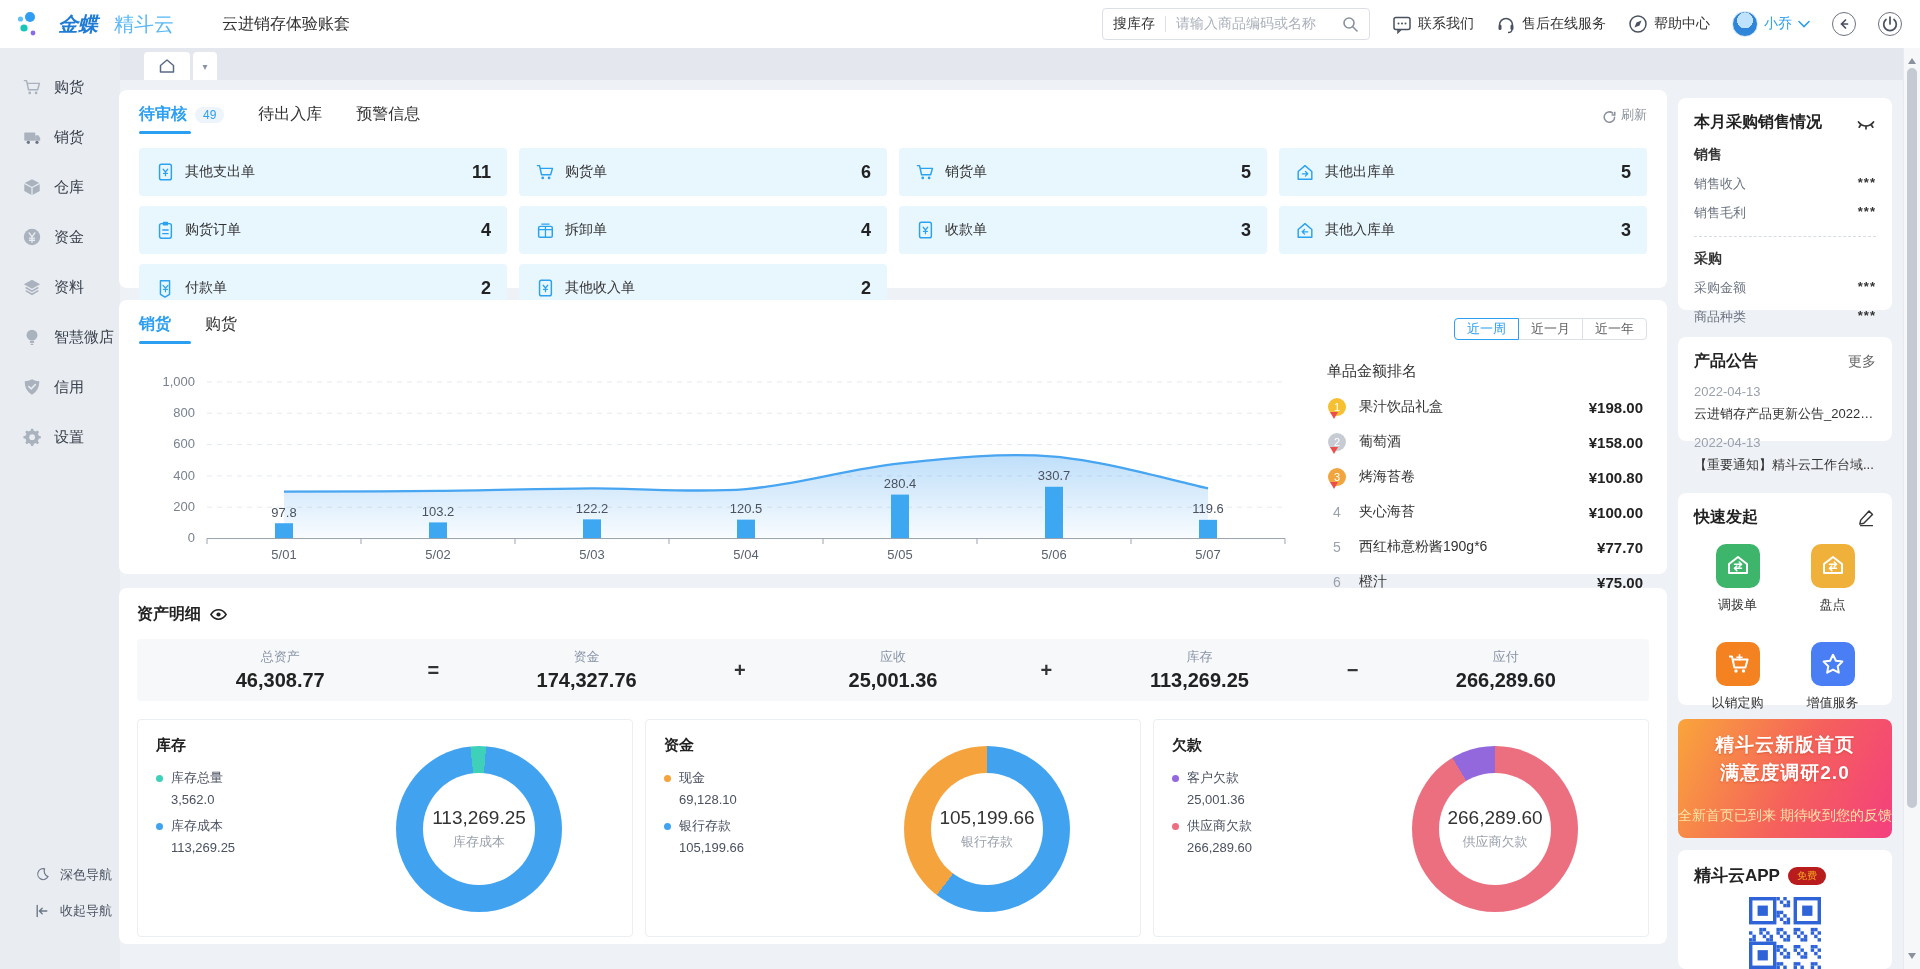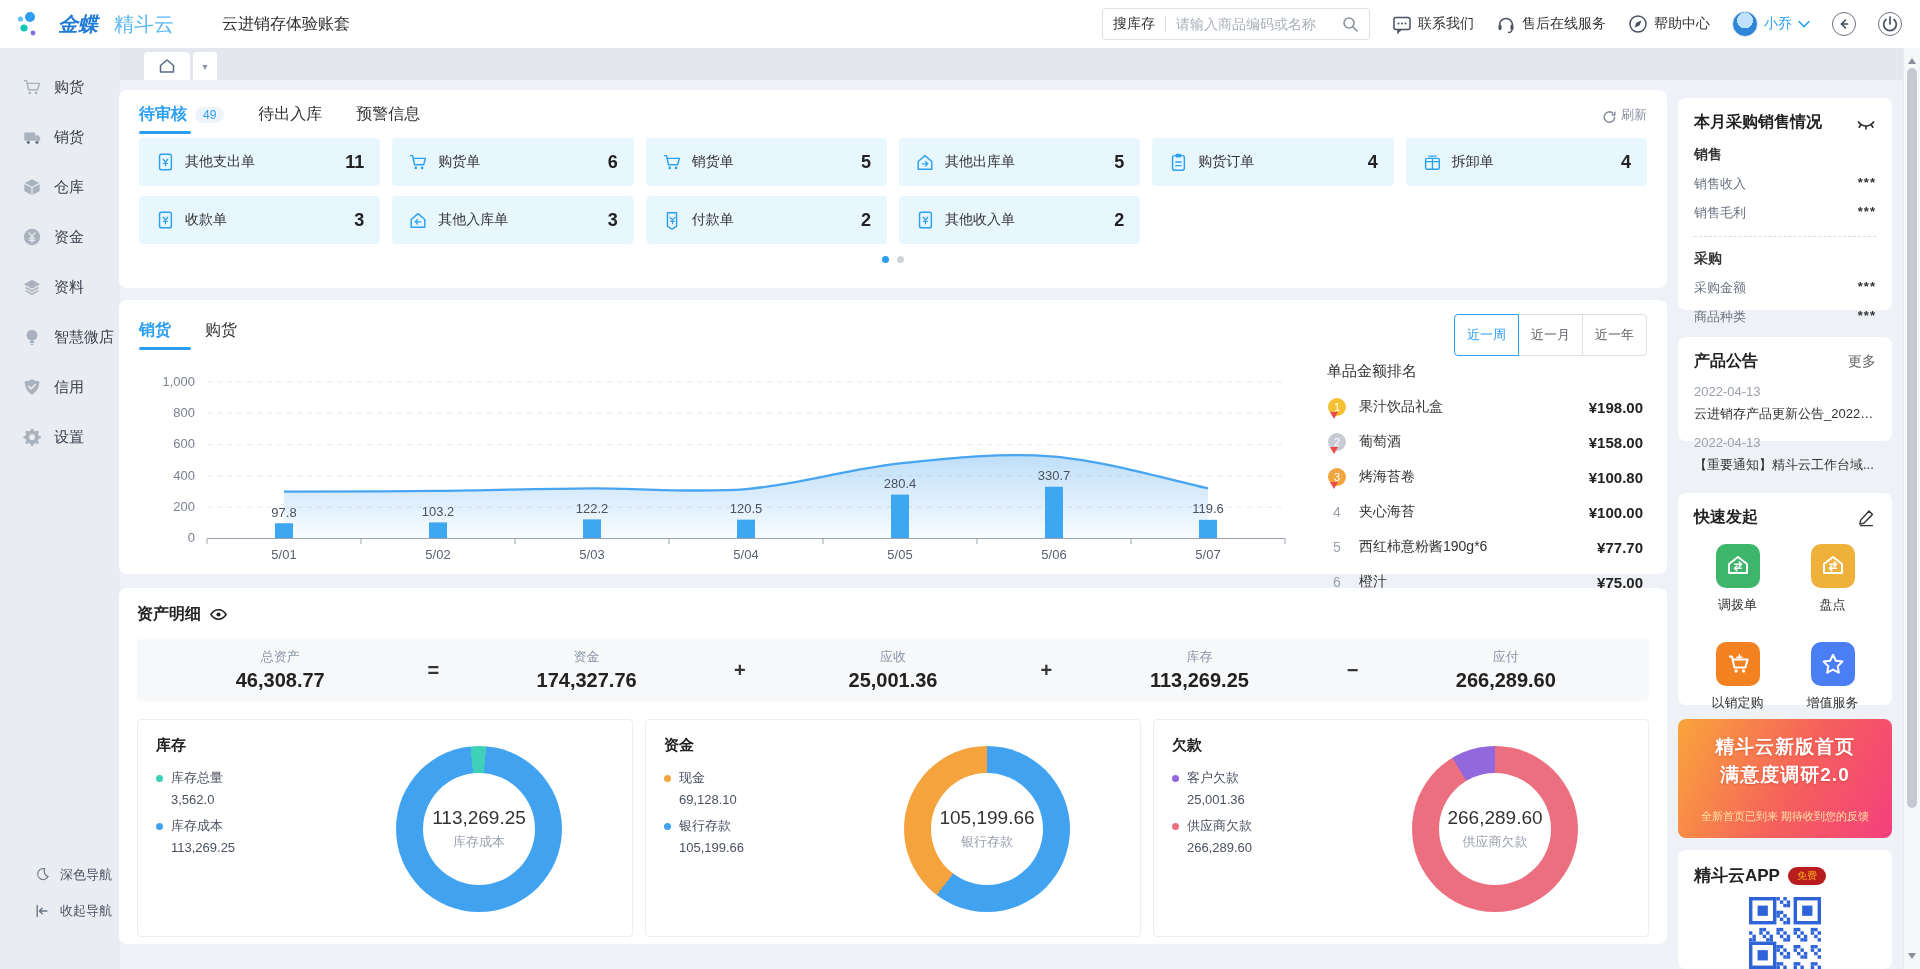--- a/index.html
+++ b/index.html
@@ -12,21 +12,21 @@
   
   .header{left:0;top:0;width:1920px;height:48px;background:#fff;display:flex;align-items:center;z-index:5;}
   .logo-wrap{display:flex;align-items:center;gap:16px;padding-left:16px;width:200px;}
   .logo-bold{font-size:20px;font-weight:bold;font-style:italic;color:#1f7bd4;}
   .logo-light{font-size:20px;color:#58b8f5;}
   .account-title{font-size:16px;color:#333;margin-left:22px;}
   .header-right{margin-left:auto;display:flex;align-items:center;gap:22px;padding-right:18px;}
   .searchbox{display:flex;align-items:center;height:32px;border:1px solid #dcdfe6;border-radius:4px;padding:0 10px;width:268px;background:#fff;}
   .search-prefix{font-size:14px;color:#333;white-space:nowrap;}
   .search-sep{width:1px;height:16px;background:#dcdfe6;margin:0 10px;}
-  .searchbox input{border:none;outline:none;flex:1;font-size:14px;color:#333;font-family:Liberation Sans, sans-serif;min-width:0;background:transparent;}
+  .searchbox input{border:none;outline:none;flex:1;font-size:14px;color:#333;font-family:Liberation Mono, monospace;min-width:0;background:transparent;}
   .searchbox input::placeholder{color:#aab0ba;}
   .hlink{display:flex;align-items:center;gap:6px;font-size:14px;color:#333;cursor:pointer;white-space:nowrap;}
   .hicon{color:#4a5160;}
   .user-wrap{display:flex;align-items:center;gap:6px;cursor:pointer;}
   .avatar{width:26px;height:26px;border-radius:50%;background:radial-gradient(circle at 50% 35%,#bfe3ff 0 40%,#2f86d8 41% 100%);border:1px solid #d8e6f5;}
   .user-name{font-size:14px;color:#2b9ff2;}
   .circle-btn{width:24px;height:24px;border:1px solid #6b7280;border-radius:50%;display:flex;align-items:center;justify-content:center;color:#4a5160;cursor:pointer;}
 
   
   .tabstrip{left:120px;top:48px;width:1800px;height:32px;background:#e4e8ee;display:flex;align-items:flex-end;}
@@ -45,34 +45,34 @@
   .panel{background:#fff;border-radius:8px;}
 
   
   .todo-panel{left:119px;top:90px;width:1548px;height:198px;padding:14px 20px 0;}
   .todo-head{display:flex;align-items:center;}
   .todo-tab{font-size:16px;color:#333;margin-right:34px;cursor:pointer;display:flex;align-items:center;gap:8px;padding-bottom:9px;position:relative;}
   .todo-tab.active{color:#2b9ff2;font-weight:bold;}
   .todo-tab.active:after{content:"";position:absolute;left:0;bottom:0;width:52px;height:3px;background:#2b9ff2;border-radius:2px;}
   .tab-badge{background:#edf4fb;color:#2b9ff2;font-size:12px;font-weight:normal;border-radius:9px;padding:1px 8px;}
   .refresh{margin-left:auto;display:flex;align-items:center;gap:5px;color:#8a919c;font-size:13px;cursor:pointer;padding-bottom:9px;}
-  .todo-grid{display:grid;grid-template-columns:repeat(6,1fr);gap:10px 12px;margin-top:4px;}
+  .todo-grid{display:grid;grid-template-columns:repeat(4,1fr);gap:10px 12px;margin-top:14px;}
   .todo-card{height:48px;background:#e8f6fe;border-radius:4px;display:flex;align-items:center;padding:0 16px;cursor:pointer;}
   .todo-card .cicon{color:#2ba2f0;width:20px;height:20px;flex:0 0 20px;margin-right:10px;}
   .todo-card .clabel{font-size:14px;color:#333;}
   .todo-card .ccount{margin-left:auto;font-size:18px;font-weight:bold;color:#222;}
   .dots{display:flex;gap:8px;justify-content:center;margin-top:12px;}
   .dot{width:7px;height:7px;border-radius:50%;background:#2b9ff2;cursor:pointer;}
   .dot.off{background:#cfd4db;}
 
   
   .sales-panel{left:119px;top:300px;width:1548px;height:274px;padding:14px 20px 0;}
   .sales-head{display:flex;align-items:center;}
   .range-group{margin-left:auto;display:flex;}
-  .range-btn{height:42px;padding:0 12px;border:1px solid #dcdfe6;font-size:13px;color:#606266;background:#fff;display:flex;align-items:center;cursor:pointer;margin-left:-1px;}
+  .range-btn{height:22px;padding:0 12px;border:1px solid #dcdfe6;font-size:13px;color:#606266;background:#fff;display:flex;align-items:center;cursor:pointer;margin-left:-1px;}
   .range-btn:first-child{border-radius:4px 0 0 4px;margin-left:0;}
   .range-btn:last-child{border-radius:0 4px 4px 0;}
   .range-btn.active{border-color:#2b9ff2;color:#2b9ff2;position:relative;z-index:1;}
   .chart-zone{position:absolute;left:26px;top:58px;width:1180px;height:210px;}
   .ranking{position:absolute;right:24px;top:62px;width:316px;}
   .ranking-title{font-size:15px;color:#333;}
   .rank-row{display:flex;align-items:center;margin-top:17px;}
   .rank-num{width:20px;text-align:center;font-size:14px;color:#9aa1ac;flex:0 0 20px;}
   .medal{width:18px;height:18px;border-radius:50%;color:#fff;font-size:11px;display:flex;align-items:center;justify-content:center;position:relative;flex:0 0 18px;margin:0 1px;}
   .medal:after{content:"";position:absolute;left:2px;top:14px;border:4px solid transparent;border-top:7px solid #f04b4b;}
@@ -114,21 +114,21 @@
   .dash-sep{border-top:1px dashed #d8dde4;margin-top:14px;}
   .ann-more{margin-left:auto;font-size:14px;color:#666;font-weight:normal;cursor:pointer;}
   .ann-date{font-size:13px;color:#9aa1ac;margin-top:12px;}
   .ann-text{font-size:13px;color:#333;margin-top:6px;white-space:nowrap;overflow:hidden;text-overflow:ellipsis;cursor:pointer;}
   .quick-grid{display:grid;grid-template-columns:1fr 1fr;gap:28px 8px;margin-top:16px;justify-items:center;}
   .quick-item{display:flex;flex-direction:column;align-items:center;gap:8px;cursor:pointer;}
   .quick-icon{width:44px;height:44px;border-radius:10px;display:flex;align-items:center;justify-content:center;color:#fff;}
   .quick-label{font-size:13px;color:#333;}
   .banner{left:1678px;top:719px;width:214px;height:119px;border-radius:8px;background:linear-gradient(115deg,#f9a53b 0%,#f5605c 55%,#f43f7e 100%);display:flex;flex-direction:column;align-items:center;justify-content:center;gap:2px;cursor:pointer;overflow:hidden;}
   .banner .b1{font-size:19px;font-weight:bold;color:#fff;text-shadow:0 1px 2px rgba(200,60,30,.55);letter-spacing:1px;}
-  .banner .b3{font-size:11px;color:#ffe3a6;margin-top:19px;white-space:nowrap;}
+  .banner .b3{font-size:14px;color:#ffe3a6;margin-top:19px;white-space:nowrap;}
   .app-panel{top:850px;height:119px;}
   .app-head{display:flex;align-items:center;gap:8px;}
   .app-title{font-size:17px;font-weight:bold;color:#222;}
   .app-badge{background:#b91c1c;color:#f5a623;font-size:10px;border-radius:10px;padding:2px 9px;}
   .qr-wrap{display:flex;justify-content:center;margin-top:10px;}
 
   
   .scrollbar{left:1903px;top:48px;width:17px;height:921px;background:#f6f7f8;border-left:1px solid #e8eaed;}
   .sb-arrow{position:absolute;left:4px;width:0;height:0;border:4px solid transparent;}
   .sb-up{top:6px;border-bottom:6px solid #8a919c;}

